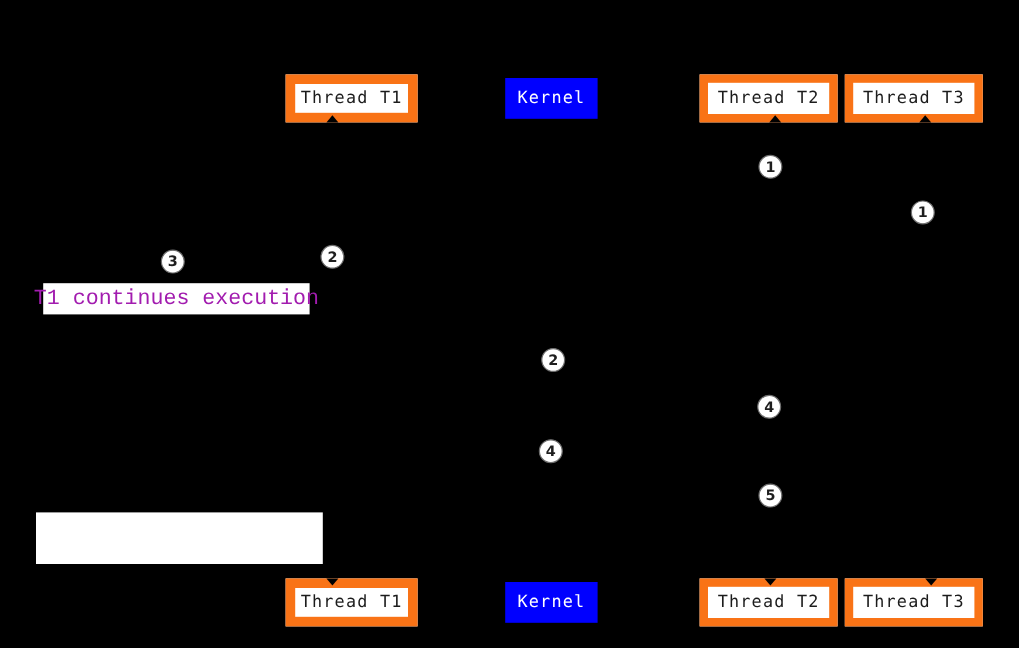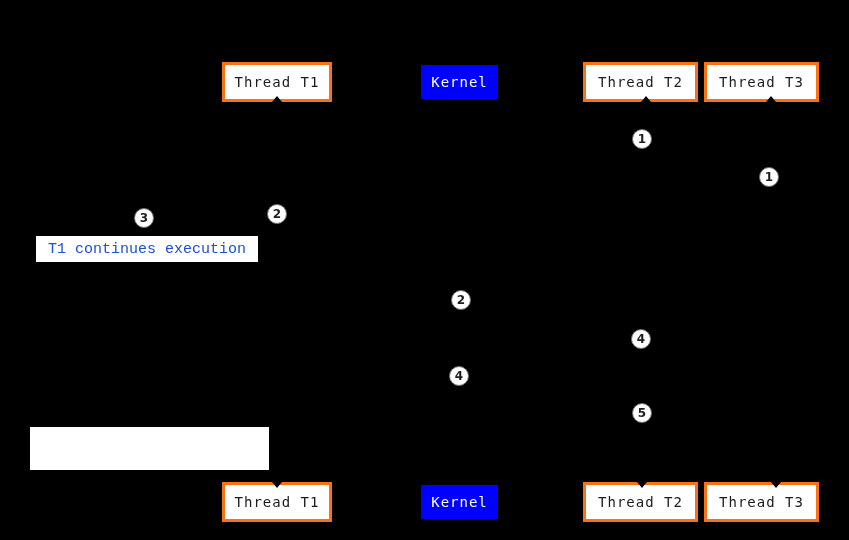--- a/index.html
+++ b/index.html
@@ -16,22 +16,22 @@
     box-sizing: border-box;
     background: #ffffff;
     color: #1c1c1c;
     display: flex;
     align-items: center;
     justify-content: center;
     font-size: 14px;
     letter-spacing: 1px;
     white-space: nowrap;
   }
-  .pbox.red-border  { border: 3px solid #f97316; }
-  .pbox.blue-border { border: 3px solid #f97316; }
+  .pbox.red-border  { border: 8px solid #f97316; margin-left: 16px; }
+  .pbox.blue-border { border: 7px solid #f97316; }
   .pbox.blue-fill   { background: #0000ff; color: #ffffff; border: none; }
 
   .row-top    .thread { top: 62px;  height: 40px; }
   .row-top    .kernel { top: 65px;  height: 34px; }
   .row-bottom .thread { top: 482px; height: 40px; }
   .row-bottom .kernel { top: 485px; height: 34px; }
 
   .pos-t1     { left: 222px; width: 110px; }
   .pos-kernel { left: 421px; width: 77px;  }
   .pos-t2     { left: 583px; width: 115px; }
@@ -53,23 +53,23 @@
     font-size: 12px;
     font-weight: bold;
   }
   .msg-label {
     position: absolute;
     left: 36px;
     top: 236px;
     width: 222px;
     height: 26px;
     background: #ffffff;
-    color: #1d4ed8;
+    color: #a21caf;
     font-family: "Liberation Mono", monospace;
-    font-size: 15px;
+    font-size: 18px;
     display: flex;
     align-items: center;
     justify-content: center;
     white-space: nowrap;
   }
   .blank-note {
     position: absolute;
     left: 30px;
     top: 427px;
     width: 239px;

